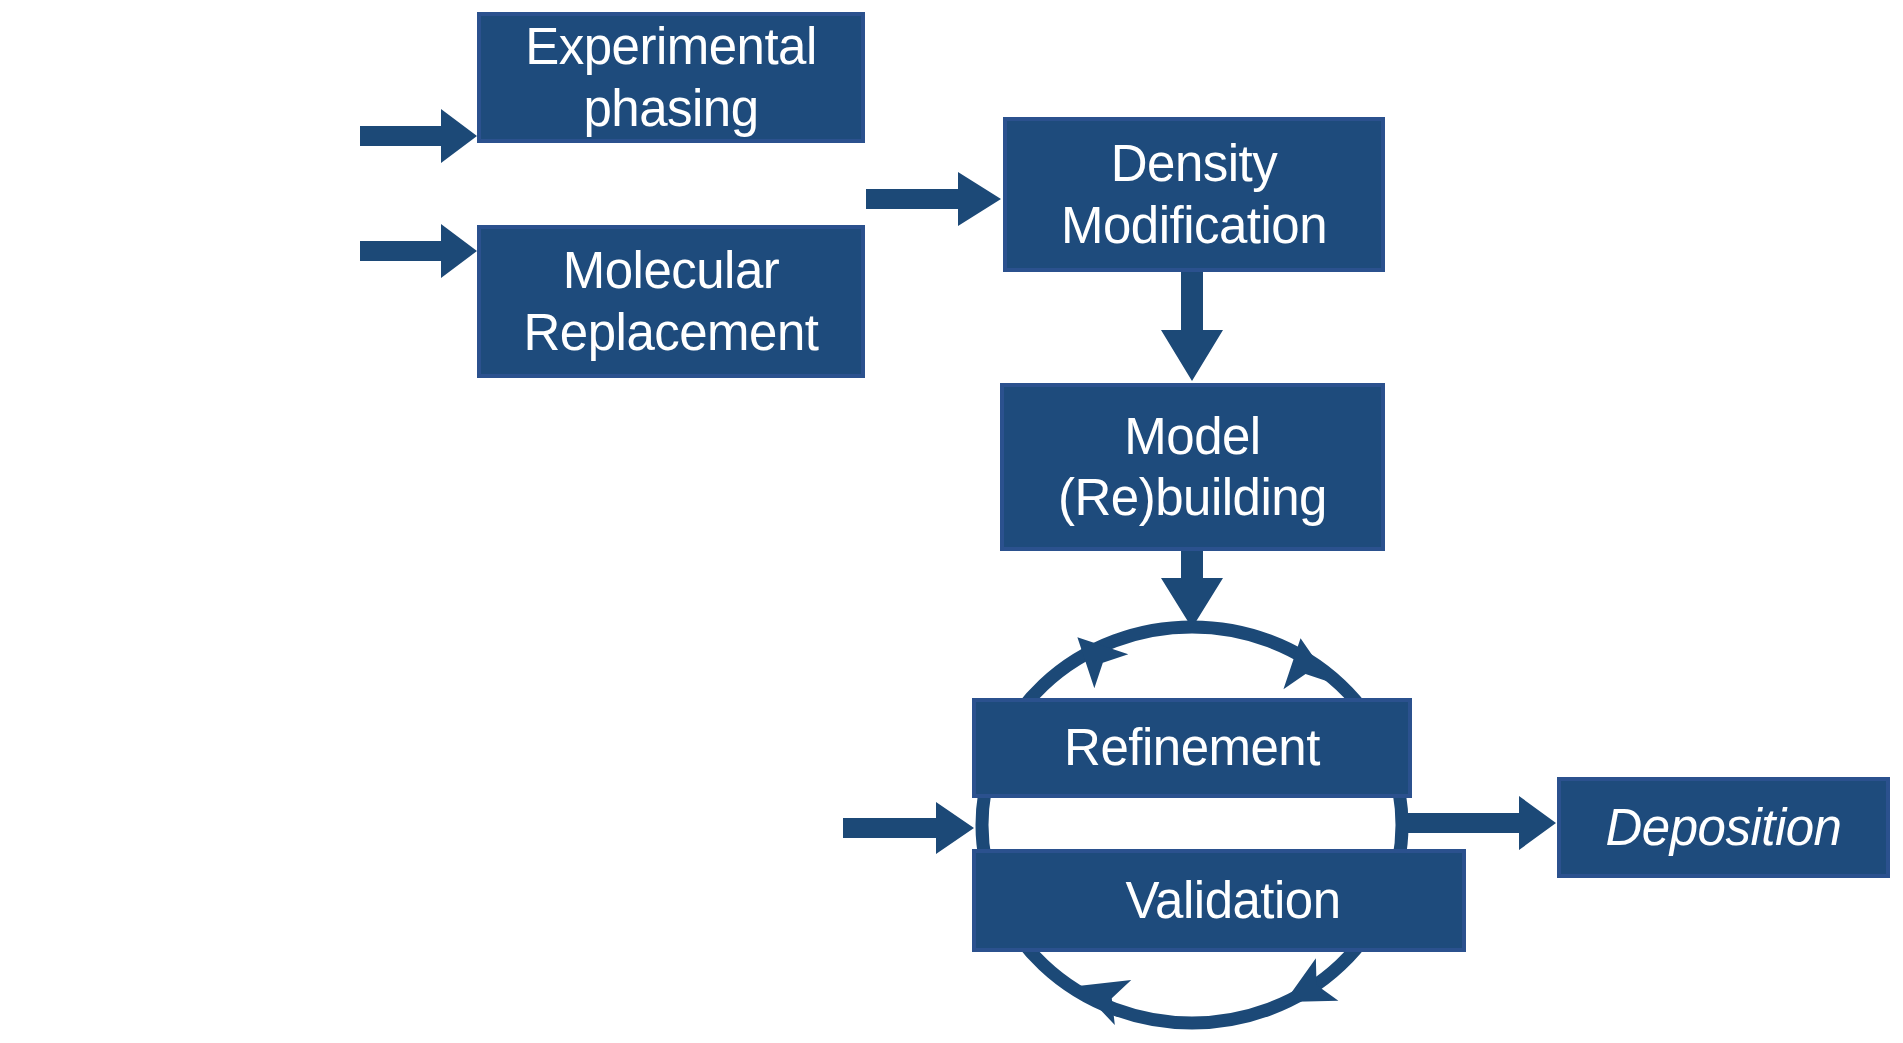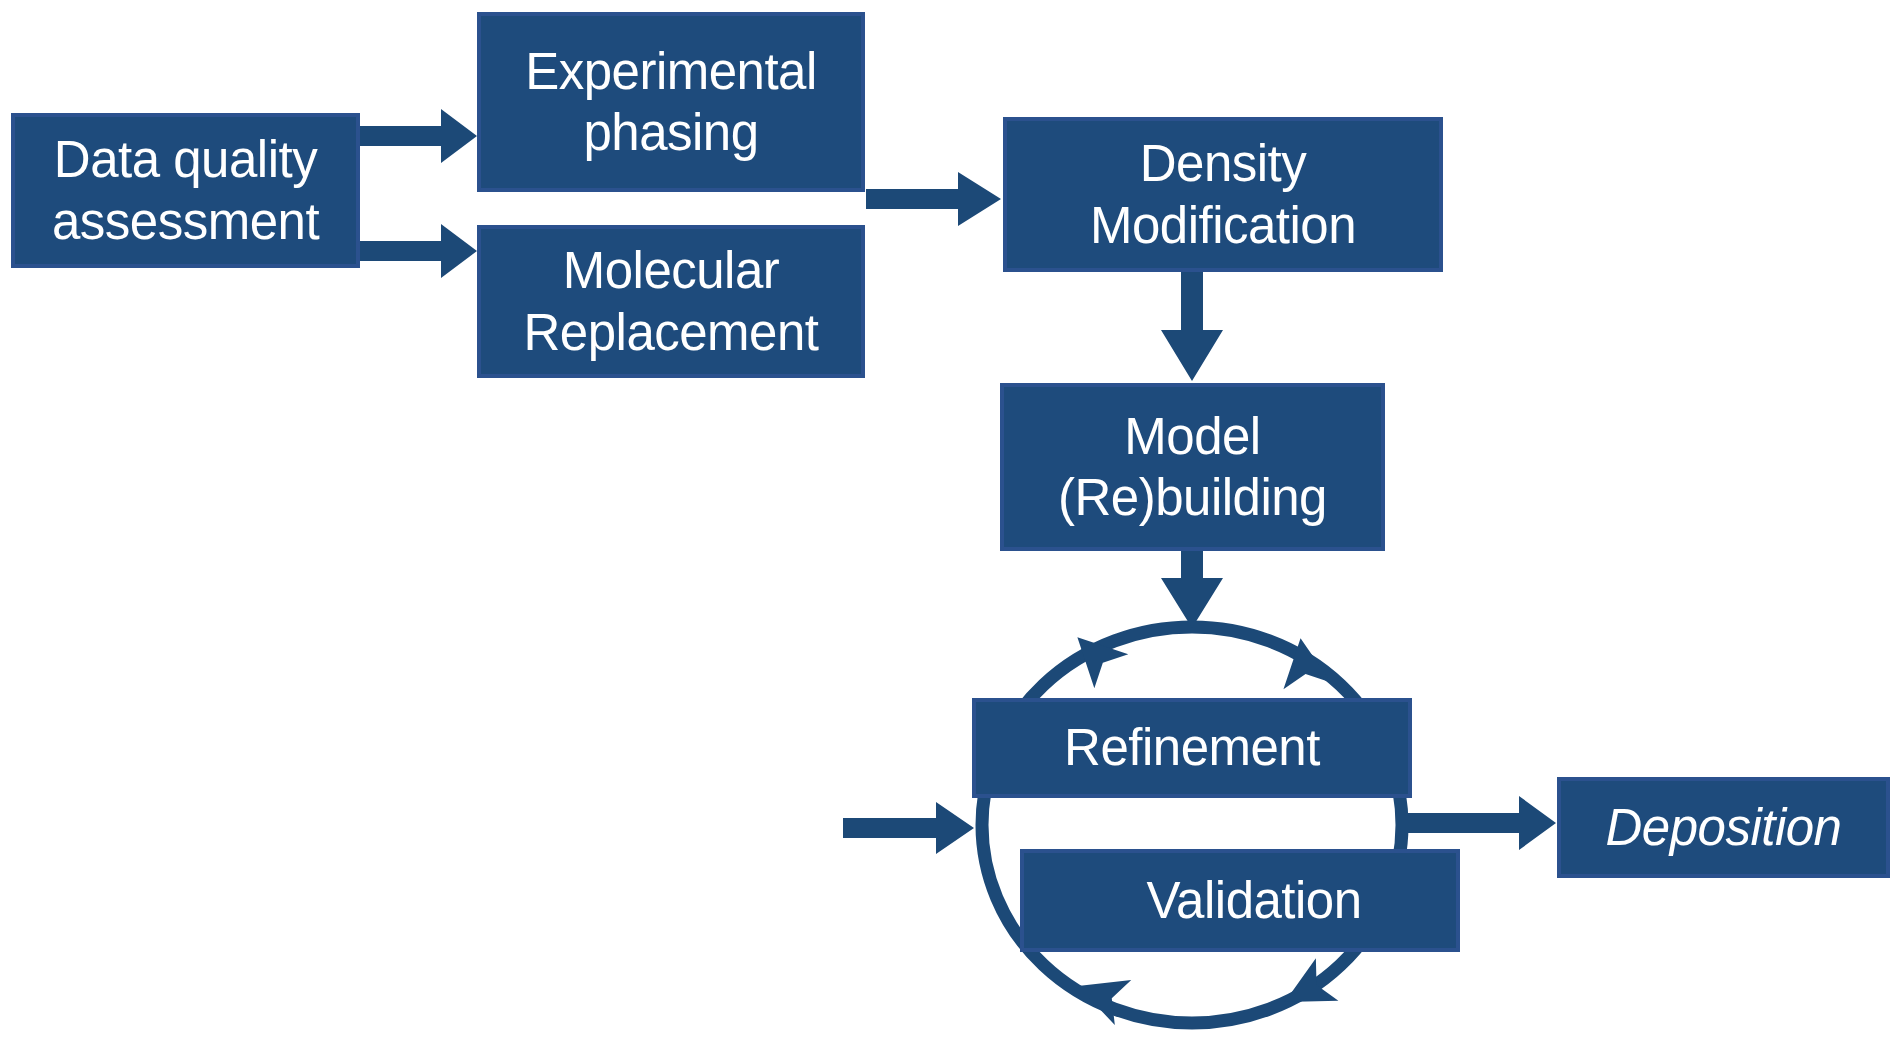--- a/index.html
+++ b/index.html
@@ -37,26 +37,26 @@
     align-items: center;
     justify-content: center;
     text-align: center;
     font-size: 51px;
     line-height: 1.2;
     white-space: pre-line;
     letter-spacing: -0.5px;
   }
   
   .n-data        { left: 11px;   top: 113px; width: 349px; height: 155px; }
-  .n-phasing     { left: 477px;  top: 12px;  width: 388px; height: 180px; }
+  .n-phasing     { left: 477px;  top: 12px;  width: 388px; height: 131px; }
   .n-molrep      { left: 477px;  top: 225px; width: 388px; height: 153px; text-align: center; }
-  .n-density     { left: 1003px; top: 117px; width: 440px; height: 155px; }
+  .n-density     { left: 1003px; top: 117px; width: 382px; height: 155px; }
   .n-model       { left: 1000px; top: 383px; width: 385px; height: 168px; }
   .n-refine      { left: 972px;  top: 698px; width: 440px; height: 100px; }
-  .n-validate    { left: 1020px;  top: 849px; width: 440px; height: 103px; padding-left: 28px; }
+  .n-validate    { left: 972px;  top: 849px; width: 494px; height: 103px; padding-left: 28px; }
   .n-ligand      { left: 472px;  top: 775px; width: 371px; height: 102px; }
   .n-deposition  { left: 1557px; top: 777px; width: 333px; height: 101px; font-style: italic; }
 </style>
 </head>
 <body>
 
 <div class="canvas">
 
   <svg class="arrow-layer" viewBox="0 0 1903 1043" xmlns="http://www.w3.org/2000/svg">
 
@@ -75,22 +75,20 @@
 
     <polygon class="blk" points="1181,272 1181,330 1161,330 1192,381 1223,330 1203,330 1203,272"></polygon>
 
     <polygon class="blk" points="1181,537 1181,578 1161,578 1192,628 1223,578 1203,578 1203,537"></polygon>
 
     <polygon class="blk" points="843,818 936,818 936,802 974,828 936,854 936,838 843,838"></polygon>
 
     <polygon class="blk" points="1402,813 1519,813 1519,796 1556,823 1519,850 1519,833 1402,833"></polygon>
   </svg>
 
-  <div class="node n-data">Data quality
-assessment</div>
 
   <div class="node n-phasing">Experimental
 phasing</div>
 
   <div class="node n-molrep">Molecular
 Replacement</div>
 
   <div class="node n-density">Density
 Modification</div>
 

